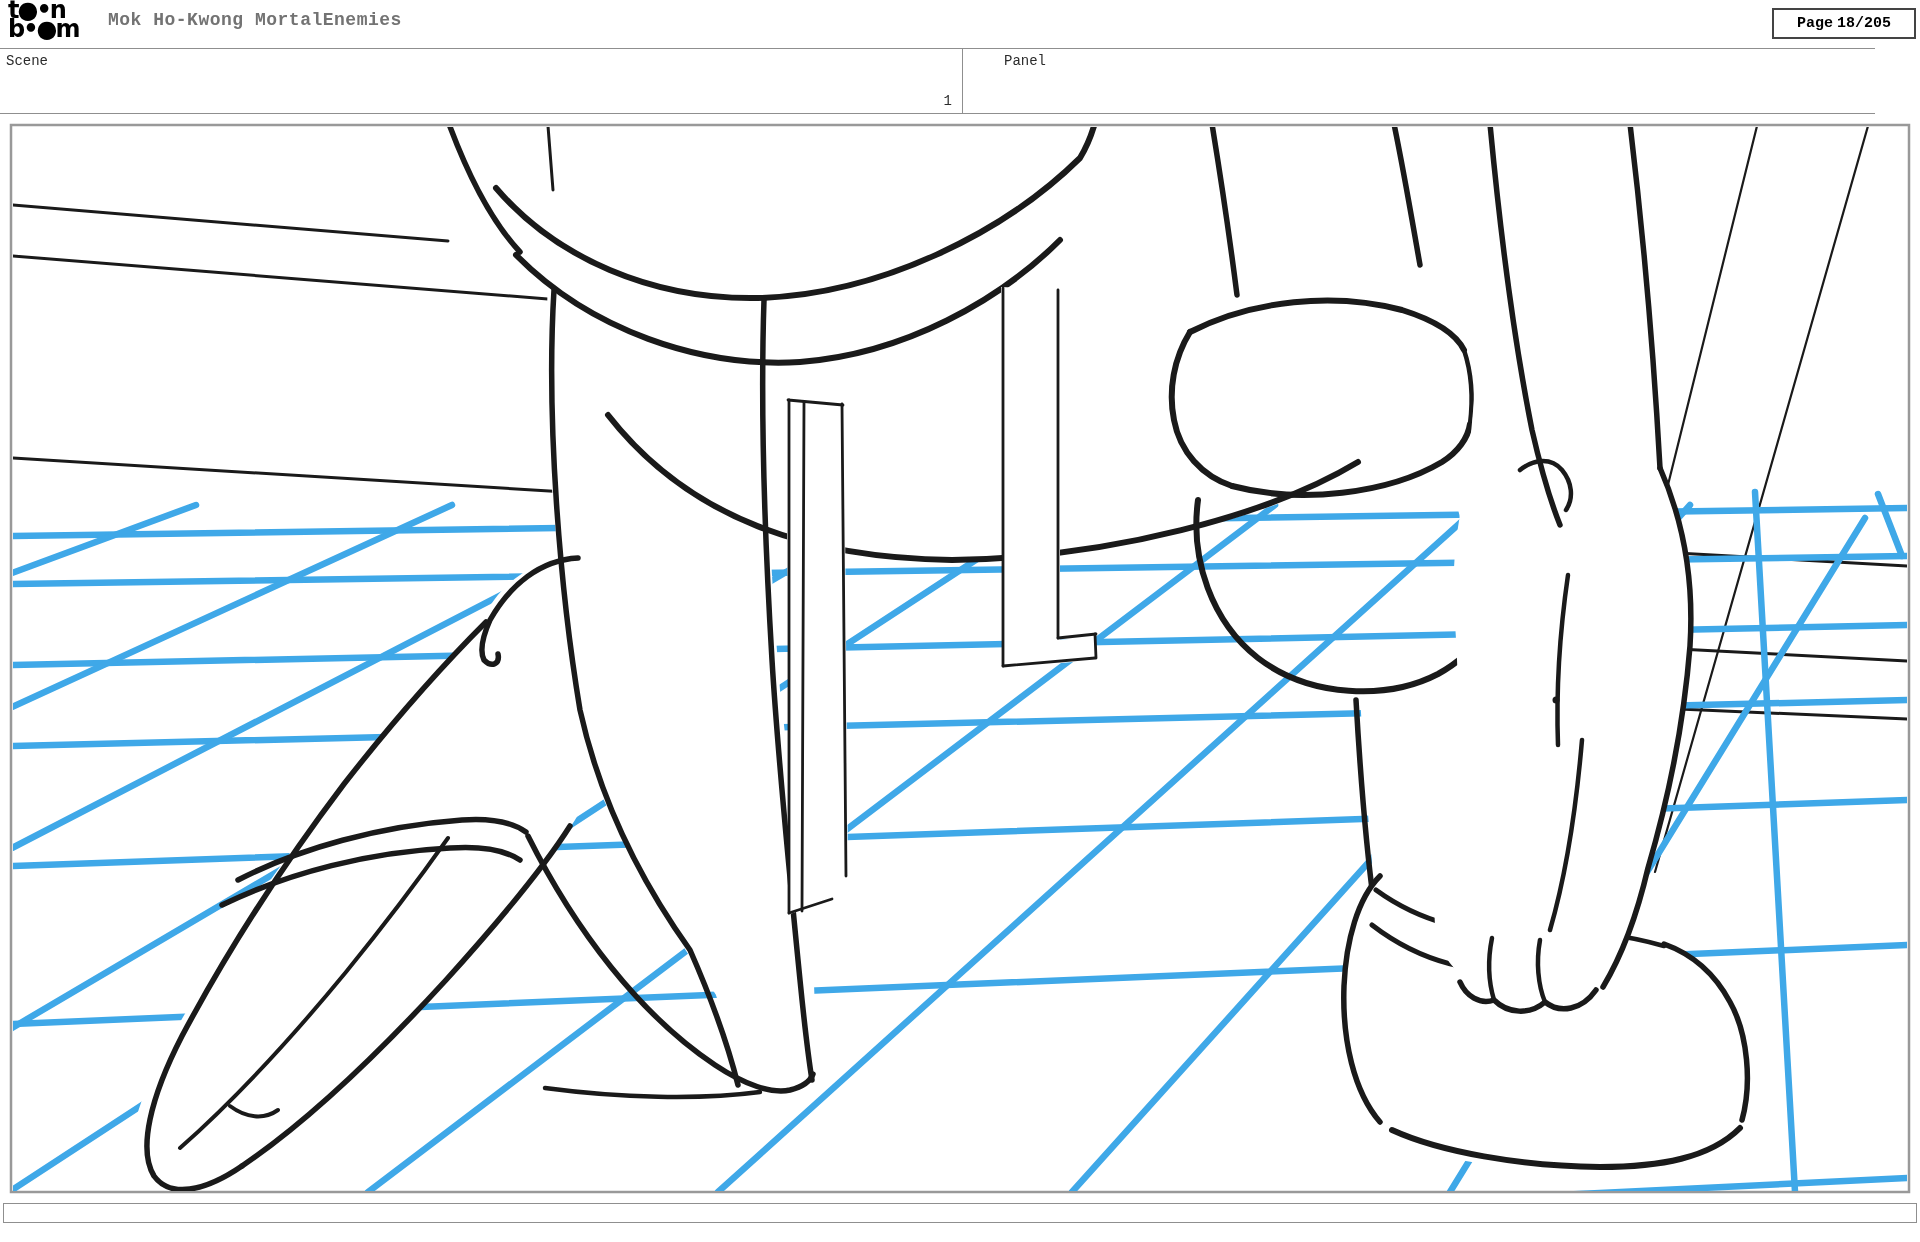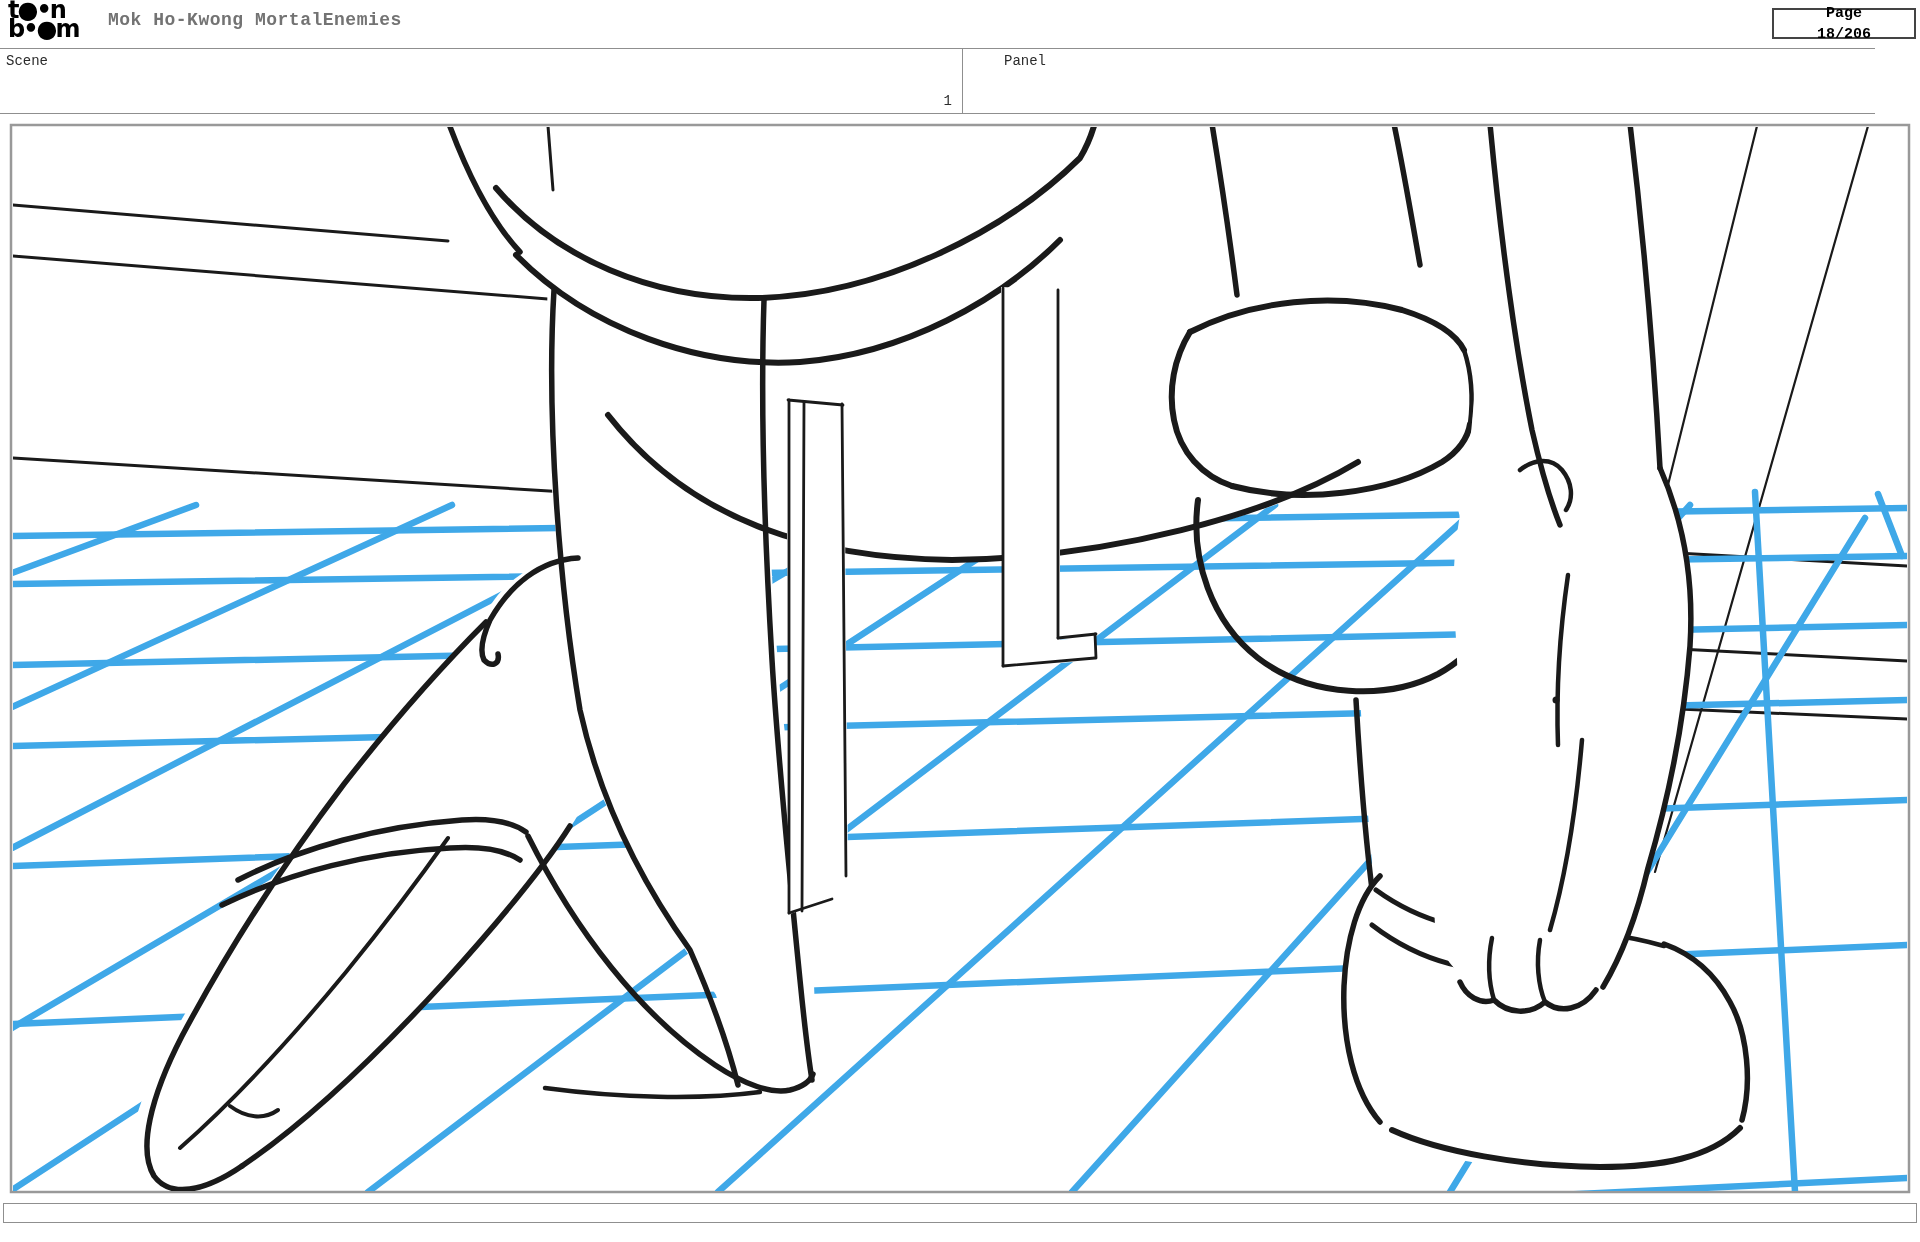--- a/index.html
+++ b/index.html
@@ -5,21 +5,21 @@
   html,body{margin:0;padding:0;background:#fff;width:1920px;height:1242px;overflow:hidden;
     font-family:"Liberation Mono","DejaVu Sans Mono",monospace;}
   .abs{position:absolute;}
   
   #topbar{left:0;top:0;width:1920px;height:48px;background:#fff;}
   #logo{left:8px;top:1px;width:78px;height:46px;font-weight:bold;color:#000;
         font-size:24px;line-height:0.8;letter-spacing:-2px;font-family:"DejaVu Sans",sans-serif;}
   #board-title{left:108px;top:10px;font-size:18px;font-weight:bold;color:#737373;letter-spacing:0.5px;white-space:pre;}
   #page-box{left:1772px;top:8px;width:144px;height:31px;border:2px solid #444;box-sizing:border-box;
             display:flex;align-items:center;justify-content:center;gap:4px;
-            font-size:15px;font-weight:bold;color:#000;background:#fff;flex-direction:column;}
+            font-size:15px;font-weight:bold;color:#000;background:#fff;}
   
   #fields{left:0;top:48px;width:1875px;height:66px;border-top:1px solid #8f8f8f;border-bottom:1px solid #8f8f8f;
           box-sizing:border-box;background:#fff;}
   .fieldbox{position:absolute;top:0;height:64px;}
   #scene-box{left:0;width:962px;border-right:1px solid #8f8f8f;}
   #panel-box{left:963px;width:957px;margin-left:35px;}
   .fieldlabel{position:absolute;left:6px;top:4px;font-size:14px;color:#2b2b2b;}
   .fieldvalue{position:absolute;right:10px;bottom:4px;font-size:14px;color:#2b2b2b;}
   #drawing-svg{position:absolute;left:0;top:0;width:1920px;height:1242px;}
   
@@ -29,21 +29,21 @@
 <body>
 
 <div id="topbar" class="abs">
   <div id="logo" class="abs">
     <div><span>t●•n</span></div>
     <div><span>b•●m</span></div>
   </div>
   <div id="board-title" class="abs">Mok Ho-Kwong MortalEnemies</div>
   <div id="page-box" class="abs">
     <span>Page</span>
-    <span>18/206</span>
+    <span>18/205</span>
   </div>
 </div>
 
 <div id="fields" class="abs">
   <div id="scene-box" class="fieldbox">
     <span class="fieldlabel">Scene</span>
     <span class="fieldvalue">1</span>
   </div>
   <div id="panel-box" class="fieldbox">
     <span class="fieldlabel">Panel</span>

